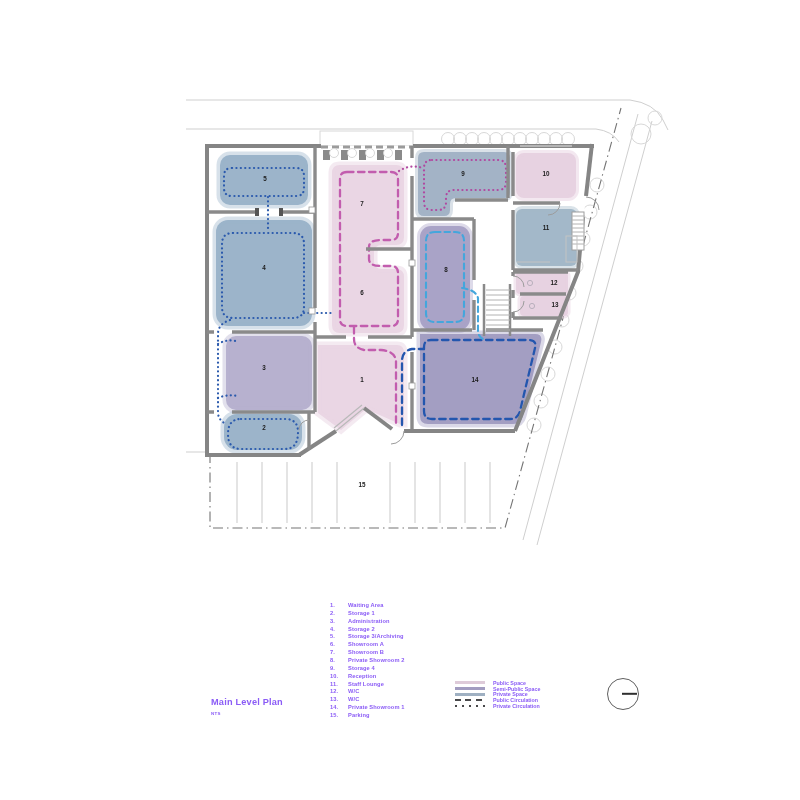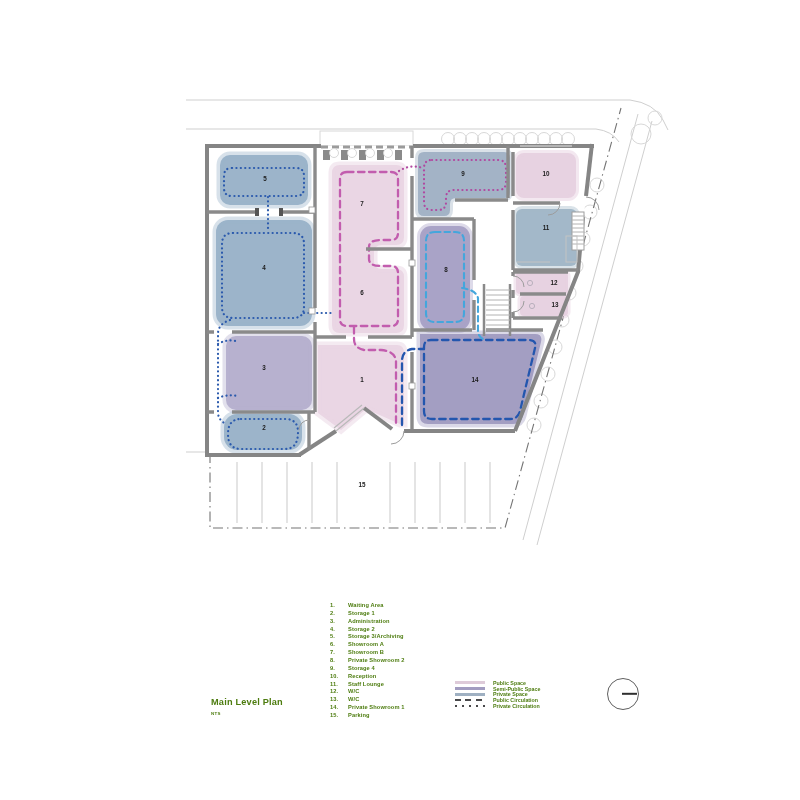--- a/index.html
+++ b/index.html
@@ -1,17 +1,17 @@
 <!DOCTYPE html>
 <html><head>
 <meta charset="utf-8">
 <style>
   html,body{margin:0;padding:0;background:#fff;}
   .canvas{position:relative;width:800px;height:800px;background:#fff;overflow:hidden;
-          font-family:"Liberation Sans","DejaVu Sans",sans-serif;color:#4d7c0f;}
+          font-family:"Liberation Sans","DejaVu Sans",sans-serif;color:#8b5cf6;}
   .canvas svg{position:absolute;left:0;top:0;}
   svg text{font-family:"Liberation Sans","DejaVu Sans",sans-serif;font-weight:bold;fill:#1b1b1b;}
   .plan-num{font-size:6.3px;}
   
   .room-list{position:absolute;left:330px;top:601px;}
   .room-list .row{display:flex;height:7.86px;align-items:center;font-size:5.7px;font-weight:bold;letter-spacing:.1px;}
   .room-list .num{width:18px;}
   
   .legend{position:absolute;left:455px;top:680px;}
   .legend .lrow{display:flex;align-items:center;height:5.75px;font-size:5.3px;font-weight:bold;}

